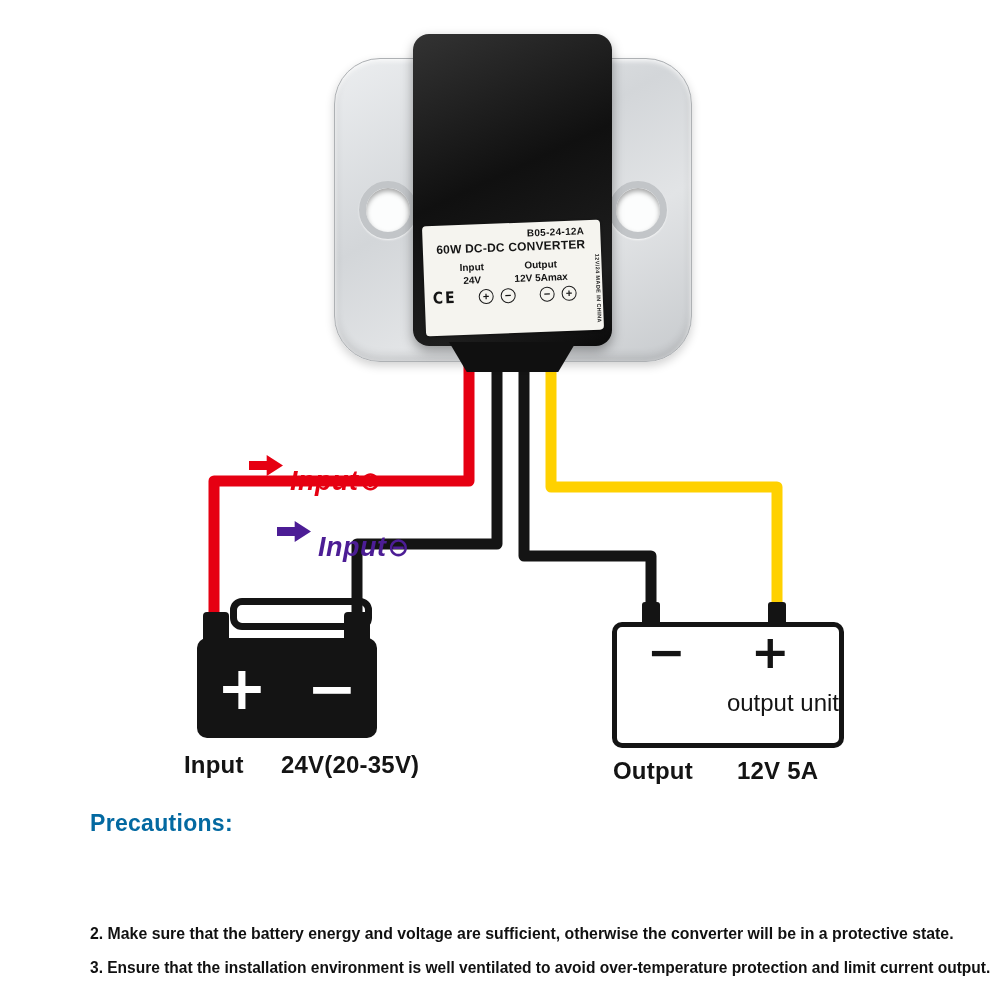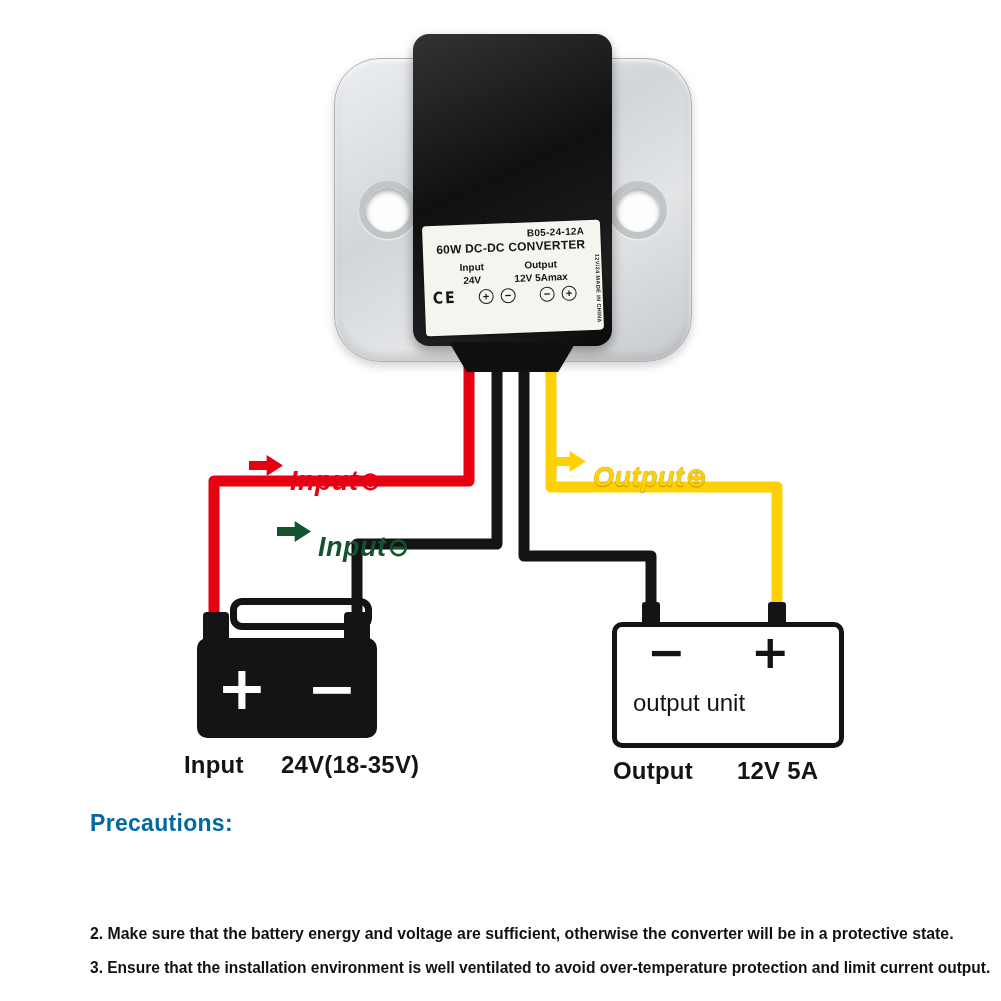--- a/index.html
+++ b/index.html
@@ -48,21 +48,21 @@
   .screw.s3{margin-left:7px;}
   .sidetext{position:absolute;right:1px;top:34px;writing-mode:vertical-rl;font-size:5.5px;font-weight:bold;letter-spacing:.4px;}
 
   
   .wlabel{position:absolute;display:flex;align-items:center;gap:7px;font-style:italic;font-weight:bold;z-index:5;}
   .wlabel .arrow{width:34px;height:22px;background:currentColor;flex:none;
                  clip-path:polygon(0 30%,52% 30%,52% 2%,100% 50%,52% 98%,52% 70%,0 70%);}
   .wlabel .wtext{font-size:27px;letter-spacing:.5px;white-space:nowrap;margin-top:32px;}
   .wlabel .sign{font-family:"DejaVu Sans",sans-serif;font-size:26px;margin-left:1px;}
   .wlabel.red{color:#e60012;}
-  .wlabel.black{color:#14532d;}
+  .wlabel.black{color:#4c1d95;}
   .wlabel.yellow{color:#ffd100;text-shadow:0 0 1px #9c8500,0 1px 1px rgba(0,0,0,.25);}
 
   
   .bat-handle{position:absolute;left:230px;top:598px;width:128px;height:18px;border:7px solid #141414;
               border-radius:12px;z-index:4;}
   .bat-post{position:absolute;width:26px;height:36px;background:#141414;border-radius:4px;z-index:4;}
   .bat-post.left{left:203px;top:612px;}
   .bat-post.right{left:344px;top:612px;}
   .bat-body{position:absolute;left:197px;top:638px;width:180px;height:100px;background:#141414;border-radius:10px;
             z-index:4;display:flex;align-items:center;justify-content:space-around;color:#fff;}
@@ -70,21 +70,21 @@
 
   
   .ou-stub{position:absolute;width:18px;height:24px;background:#141414;border-radius:3px;z-index:4;}
   .ou-stub.left{left:642px;top:602px;}
   .ou-stub.right{left:768px;top:602px;}
   .ou-box{position:absolute;left:612px;top:622px;width:232px;height:126px;background:#fff;border:5px solid #141414;
           border-radius:10px;box-sizing:border-box;z-index:4;}
   .ou-sign{position:absolute;font-size:46px;font-weight:bold;font-family:"DejaVu Sans",sans-serif;top:0;line-height:1.1;}
   .ou-sign.minus{left:30px;}
   .ou-sign.plus{left:134px;}
-  .ou-name{position:absolute;left:0;right:0;top:62px;text-align:left;font-size:24px;padding-left:16px;}
+  .ou-name{position:absolute;left:0;right:0;top:62px;text-align:right;font-size:24px;padding-left:16px;}
 
   
   .caption{position:absolute;font-size:24px;font-weight:bold;letter-spacing:.2px;z-index:4;white-space:nowrap;}
   .cap-input-label{left:184px;top:751px;}
   .cap-input-value{left:281px;top:751px;}
   .cap-output-label{left:613px;top:757px;}
   .cap-output-value{left:737px;top:757px;}
 
   
   .prec-title{position:absolute;left:90px;top:810px;font-size:23px;font-weight:bold;color:#0369a1;
@@ -133,38 +133,34 @@
       <span class="screw s2">−</span>
       <span class="screw s3">+</span>
     </div>
     <div class="sidetext">12V/24 MADE IN CHINA</div>
   </div>
 
   <div class="wlabel red" style="left:249px;top:434px;">
     <span class="arrow"></span>
     <span class="wtext"><span>Input</span><span class="sign">⊕</span></span>
   </div>
-  <div class="wlabel yellow" style="left:552px;top:430px;">
-    <span class="arrow"></span>
-    <span class="wtext"><span>Output</span><span class="sign">⊕</span></span>
-  </div>
   <div class="wlabel black" style="left:277px;top:500px;">
     <span class="arrow"></span>
     <span class="wtext"><span>Input</span><span class="sign">⊖</span></span>
   </div>
 
   <div class="bat-handle"></div>
   <div class="bat-post left"></div>
   <div class="bat-post right"></div>
   <div class="bat-body">
     <span class="bat-sign">+</span>
     <span class="bat-sign">−</span>
   </div>
   <div class="caption cap-input-label">Input</div>
-  <div class="caption cap-input-value">24V(18-35V)</div>
+  <div class="caption cap-input-value">24V(20-35V)</div>
 
   <div class="ou-stub left"></div>
   <div class="ou-stub right"></div>
   <div class="ou-box">
     <span class="ou-sign minus">−</span>
     <span class="ou-sign plus">+</span>
     <div class="ou-name">output unit</div>
   </div>
   <div class="caption cap-output-label">Output</div>
   <div class="caption cap-output-value">12V 5A</div>

